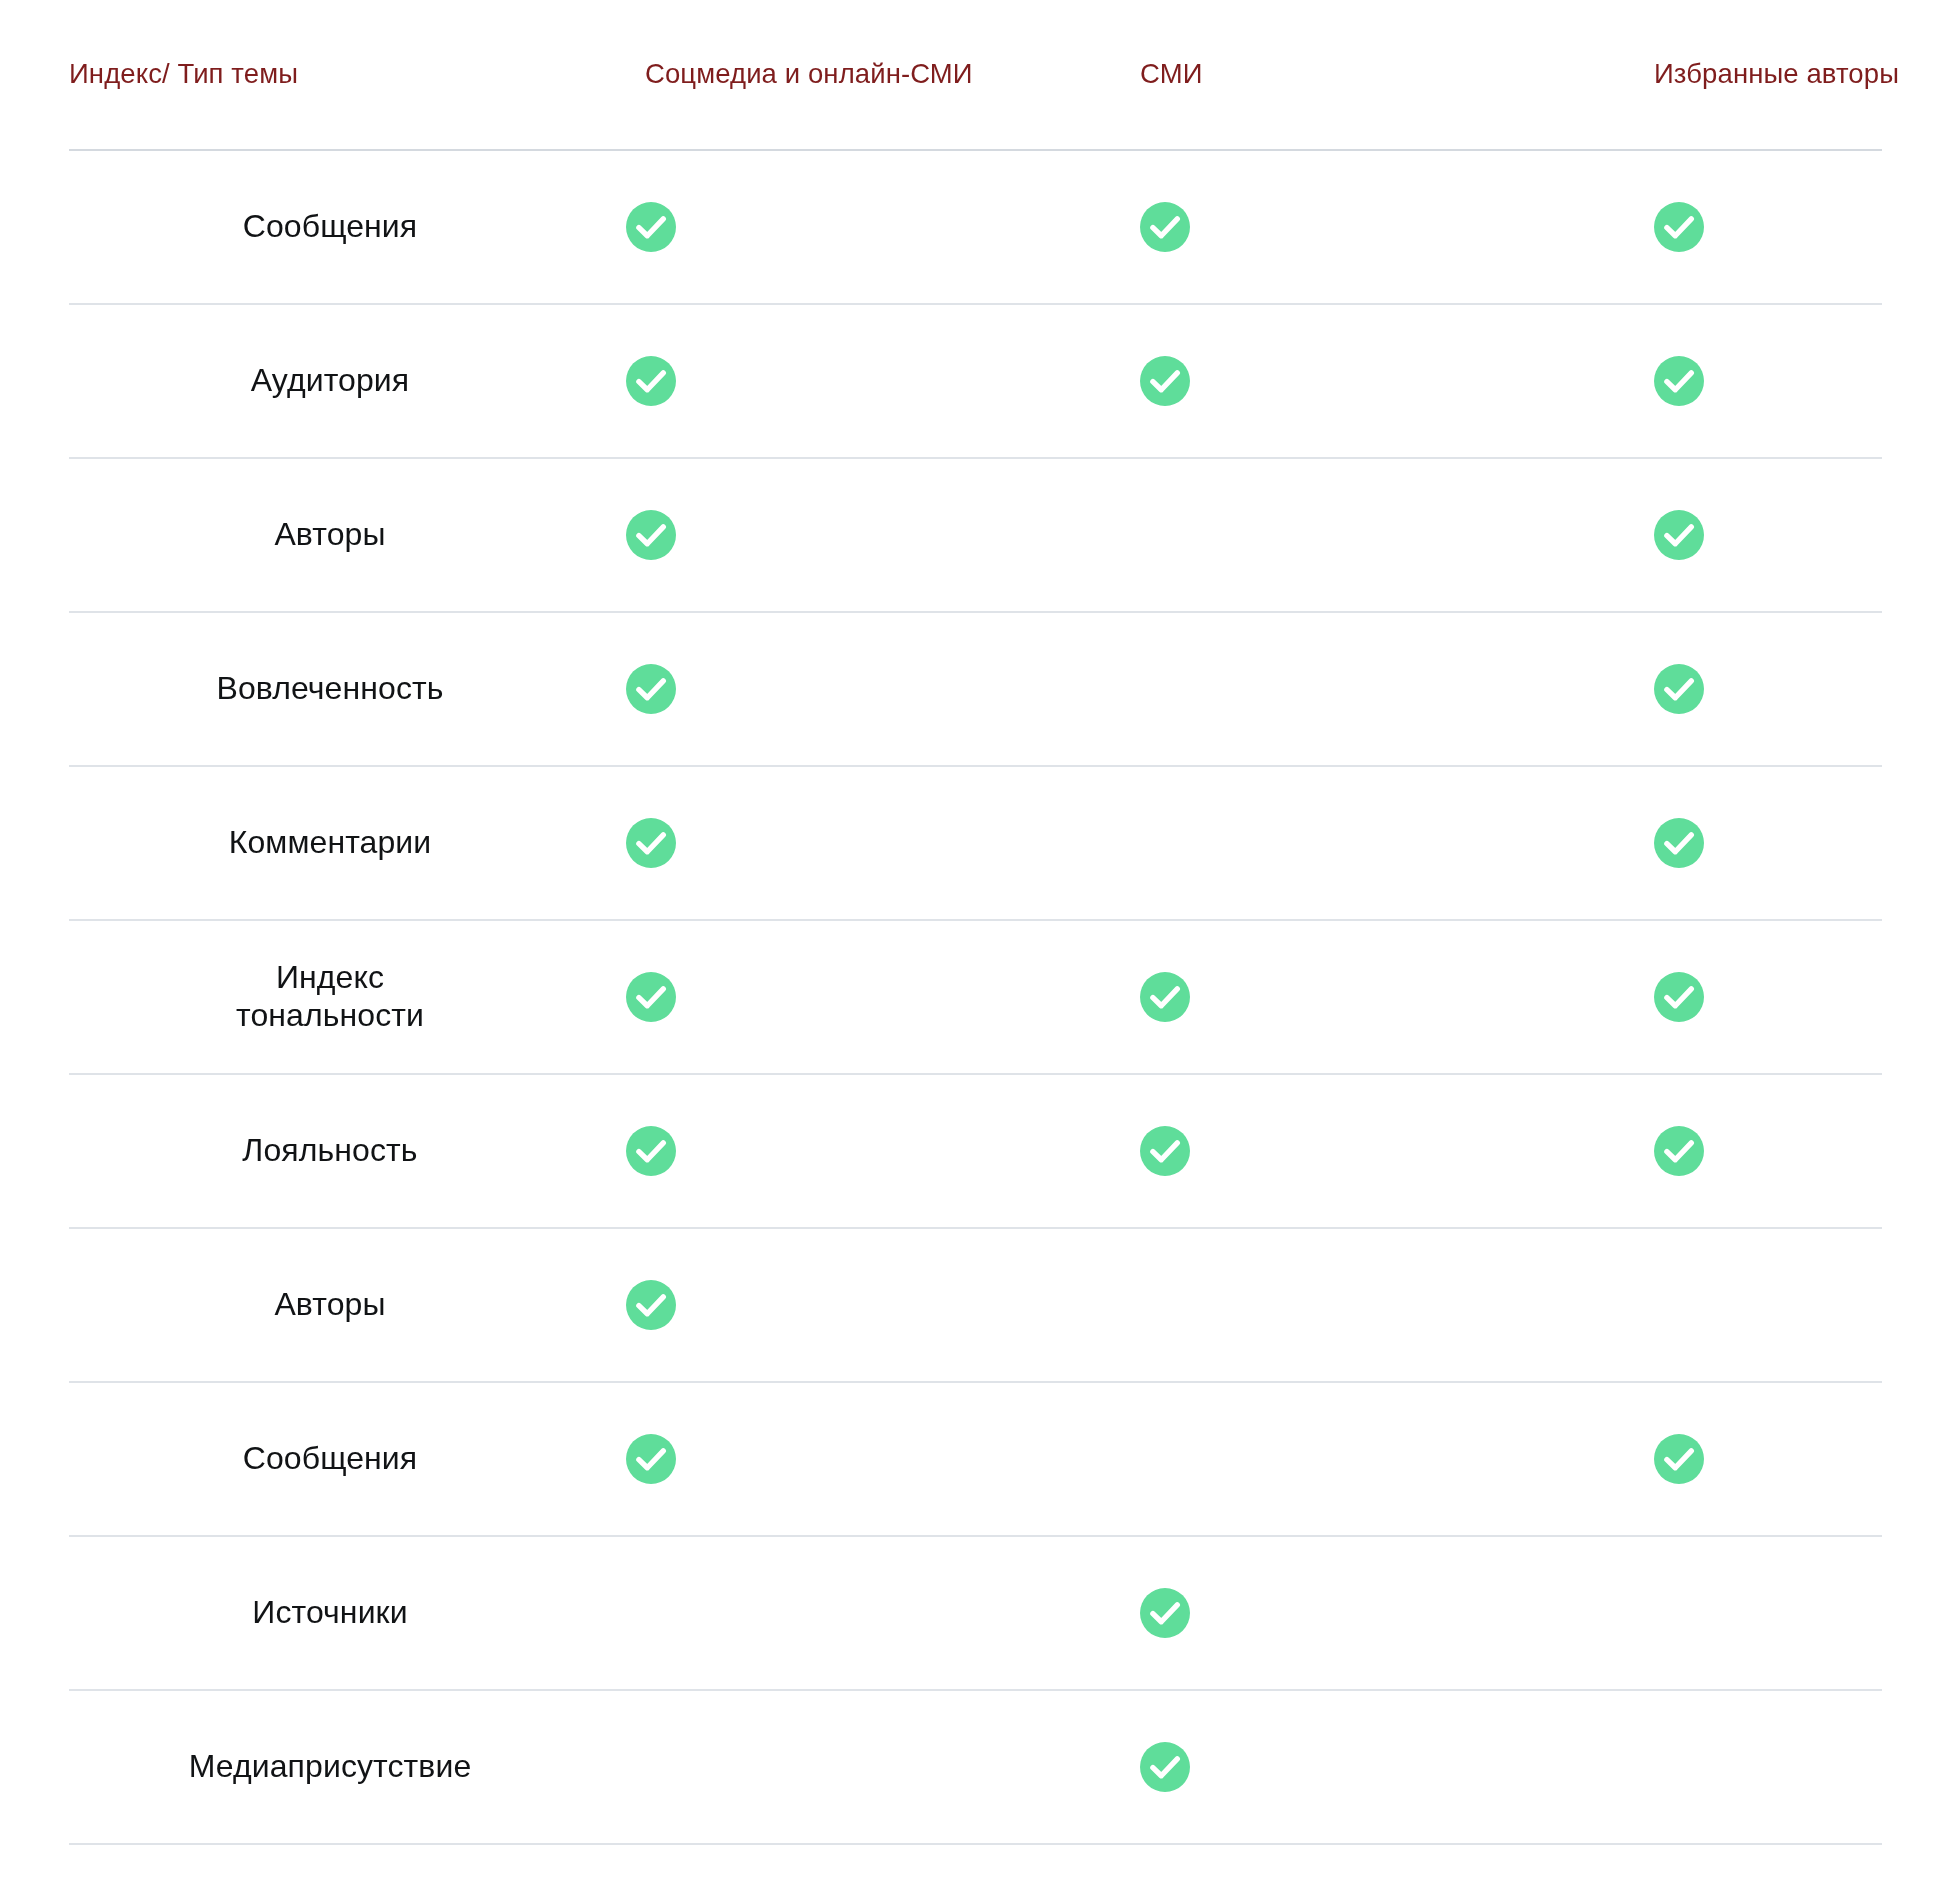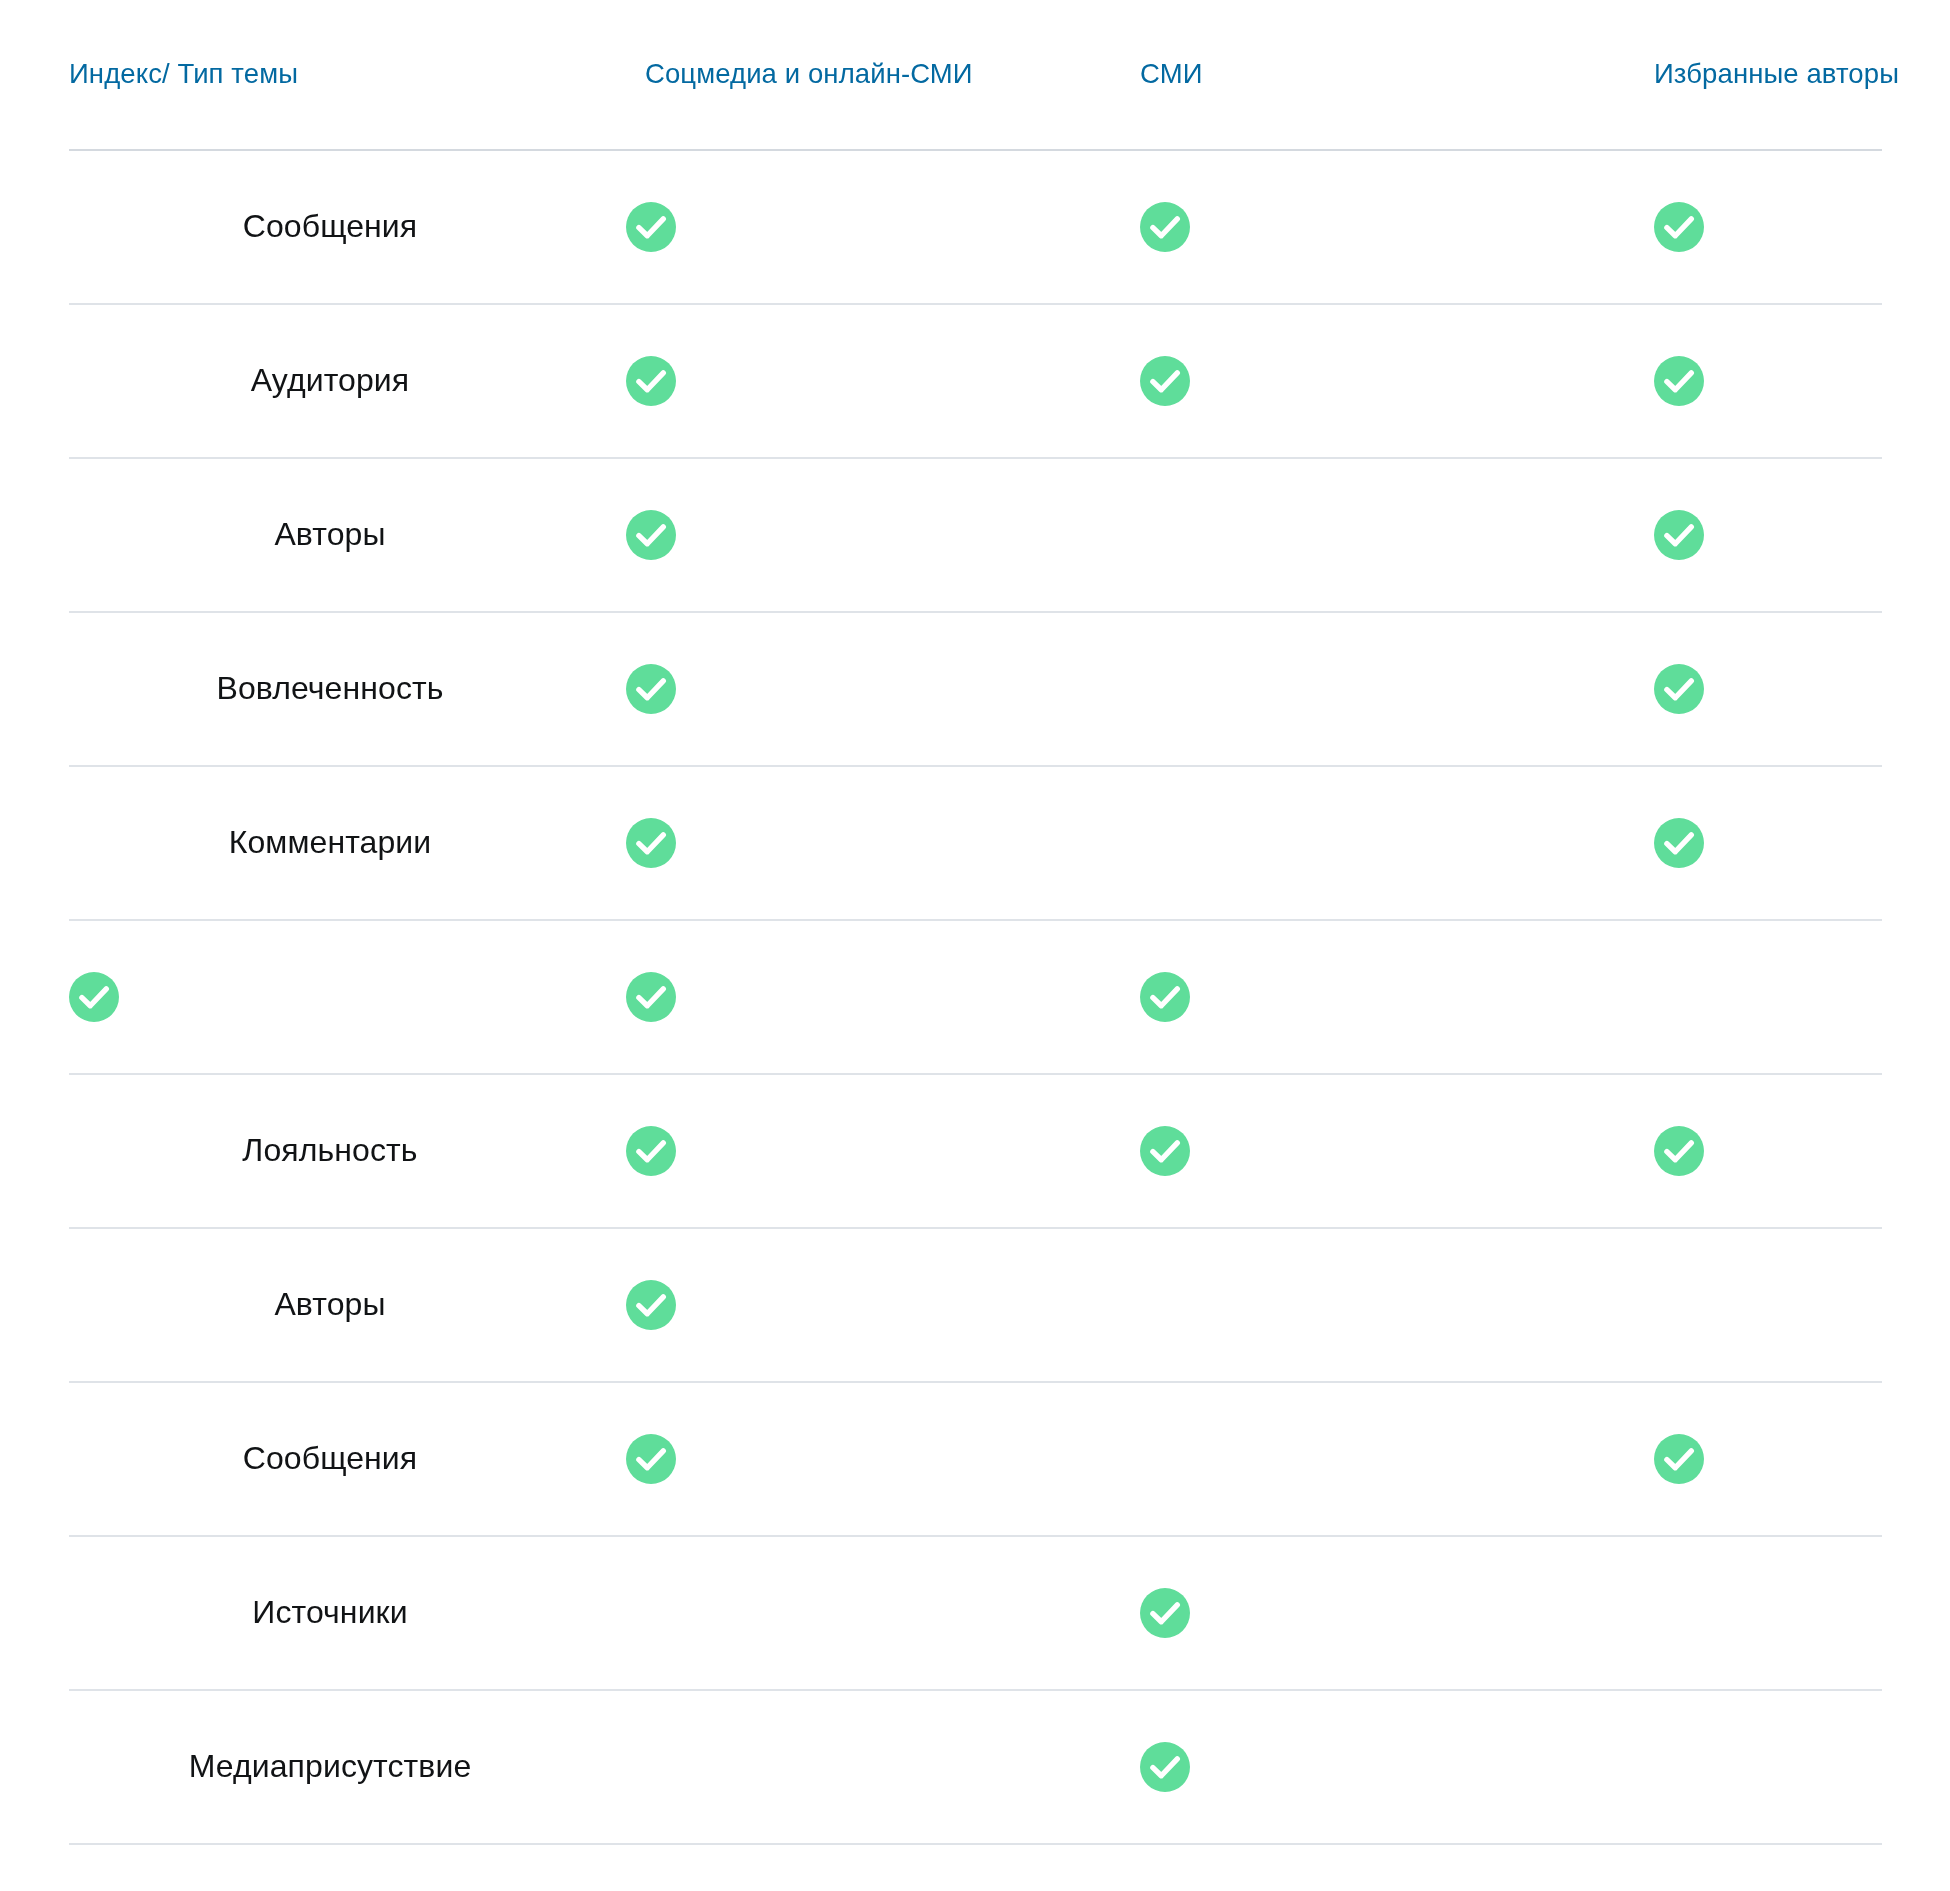--- a/index.html
+++ b/index.html
@@ -32,21 +32,21 @@
   }
 
   
   .table-header {
     height: 151px;
     border-bottom: 2.7px solid #d4d9df;
   }
   .col-head {
     font-size: 27.5px;
     line-height: 1.25;
-    color: #0369a1;
+    color: #7f1d1d;
     font-weight: 400;
     letter-spacing: 0.1px;
     white-space: nowrap;
   }
   .col-head.first { padding-left: 0px; }
   .col-head.c1 { padding-left: 0px; margin-left: 19px; }
   .col-head.c2 { padding-left: 0px; }
   .col-head.c3 { padding-left: 0px; text-align: right; }
 
   
@@ -208,20 +208,24 @@
           <span class="empty-mark"></span>
         </div>
         <div class="cell">
           <svg class="check-icon" viewBox="0 0 24 24">
             <circle cx="12" cy="12" r="12"></circle>
             <path d="M6.2 12.3 L10.2 16.2 L17.9 8.1"></path>
           </svg>
         </div>
       </div>
       <div class="row-grid table-row">
+        <div class="row-label">
+          <span class="line">Индекс</span>
+          <span class="line">тональности</span>
+        </div>
         <div class="cell">
           <svg class="check-icon" viewBox="0 0 24 24">
             <circle cx="12" cy="12" r="12"></circle>
             <path d="M6.2 12.3 L10.2 16.2 L17.9 8.1"></path>
           </svg>
         </div>
         <div class="cell">
           <svg class="check-icon" viewBox="0 0 24 24">
             <circle cx="12" cy="12" r="12"></circle>
             <path d="M6.2 12.3 L10.2 16.2 L17.9 8.1"></path>

